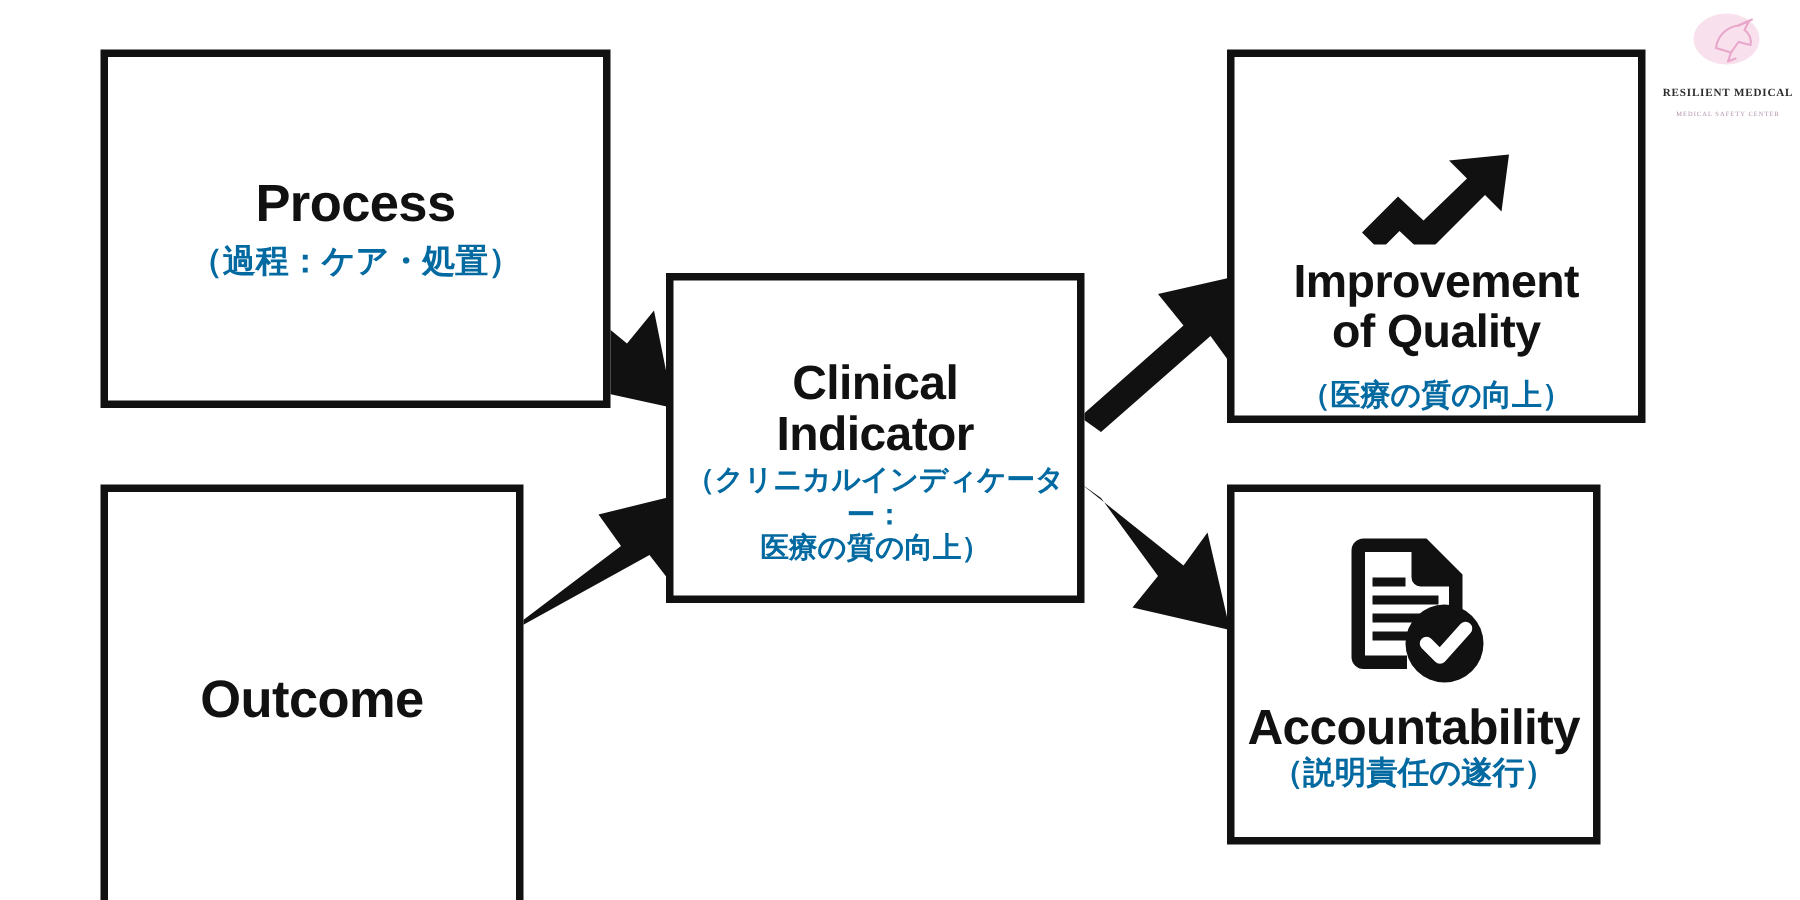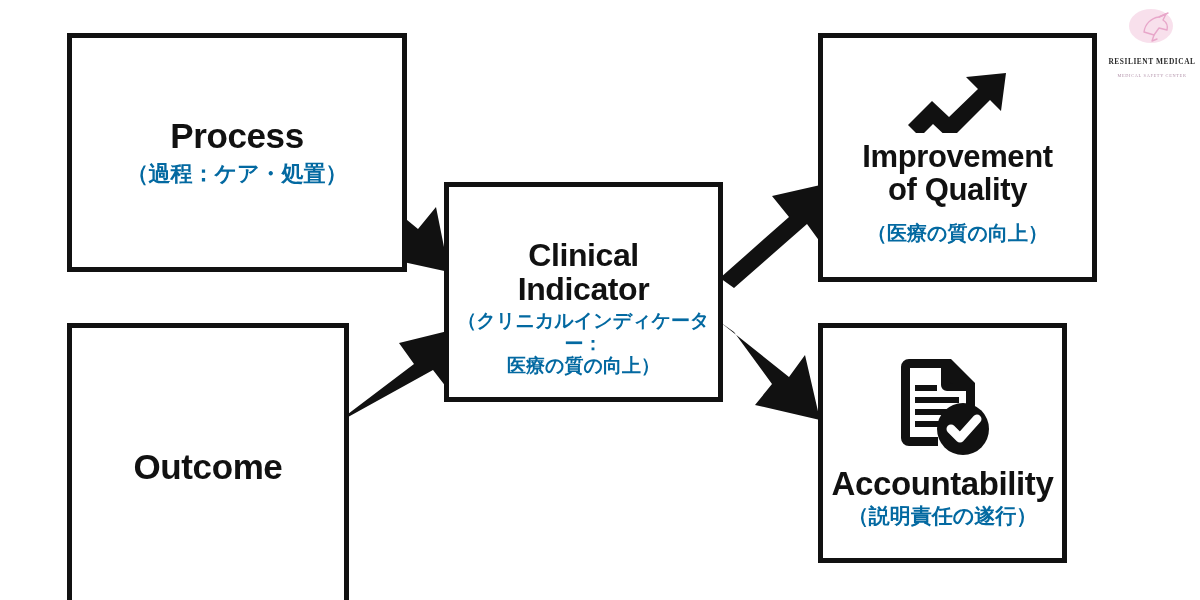--- a/index.html
+++ b/index.html
@@ -39,21 +39,21 @@
   .node .jp {
     color: #0369a1;
     font-weight: 600;
     line-height: 1.18;
     white-space: pre-line;
   }
 
   #node-process    { left: 67px;  top: 33px;  width: 340px; height: 239px; }
   #node-outcome    { left: 67px;  top: 323px; width: 282px; height: 288px; }
   #node-indicator  { left: 444px; top: 182px; width: 279px; height: 220px; }
-  #node-quality    { left: 818px; top: 33px;  width: 279px; height: 249px; }
+  #node-quality    { left: 818px; top: 33px;  width: 279px; height: 249px; justify-content: flex-end; }
   #node-account    { left: 818px; top: 323px; width: 249px; height: 240px; }
 
   #node-process   .en { font-size: 35px; }
   #node-process   .jp { font-size: 22px; margin-top: 6px; }
   #node-outcome   .en { font-size: 35px; }
   #node-outcome   .jp { font-size: 22px; margin-top: 6px; }
   #node-indicator .en { font-size: 32px; margin-top: 33px; }
   #node-indicator .jp { font-size: 19px; margin-top: 4px; }
   #node-quality   .en { font-size: 31px; }
   #node-quality   .jp { font-size: 20px; margin-top: 16px; }

